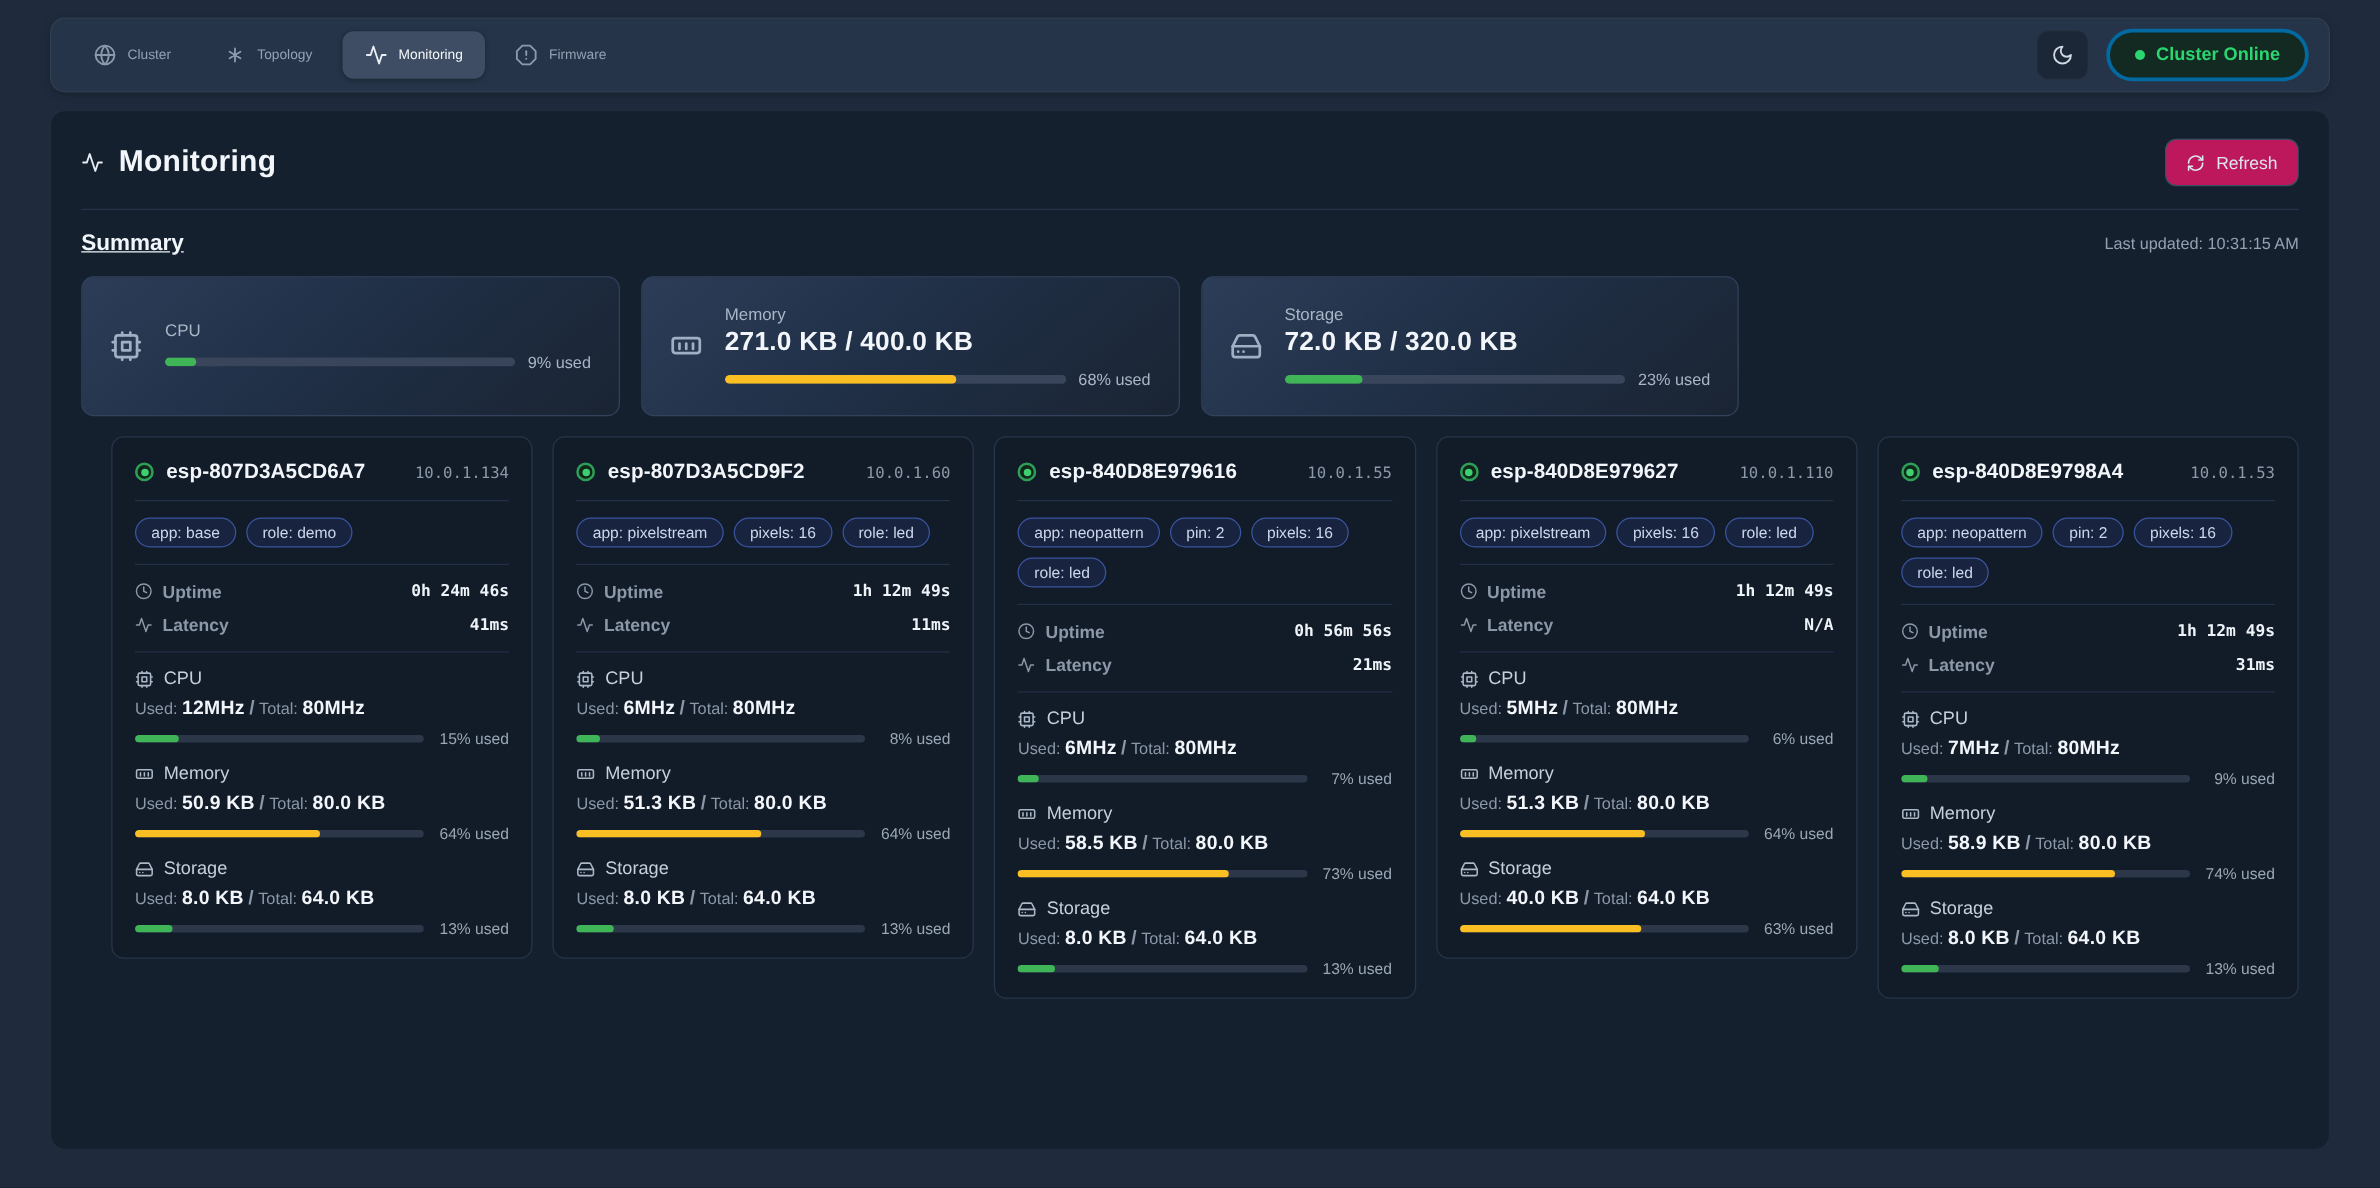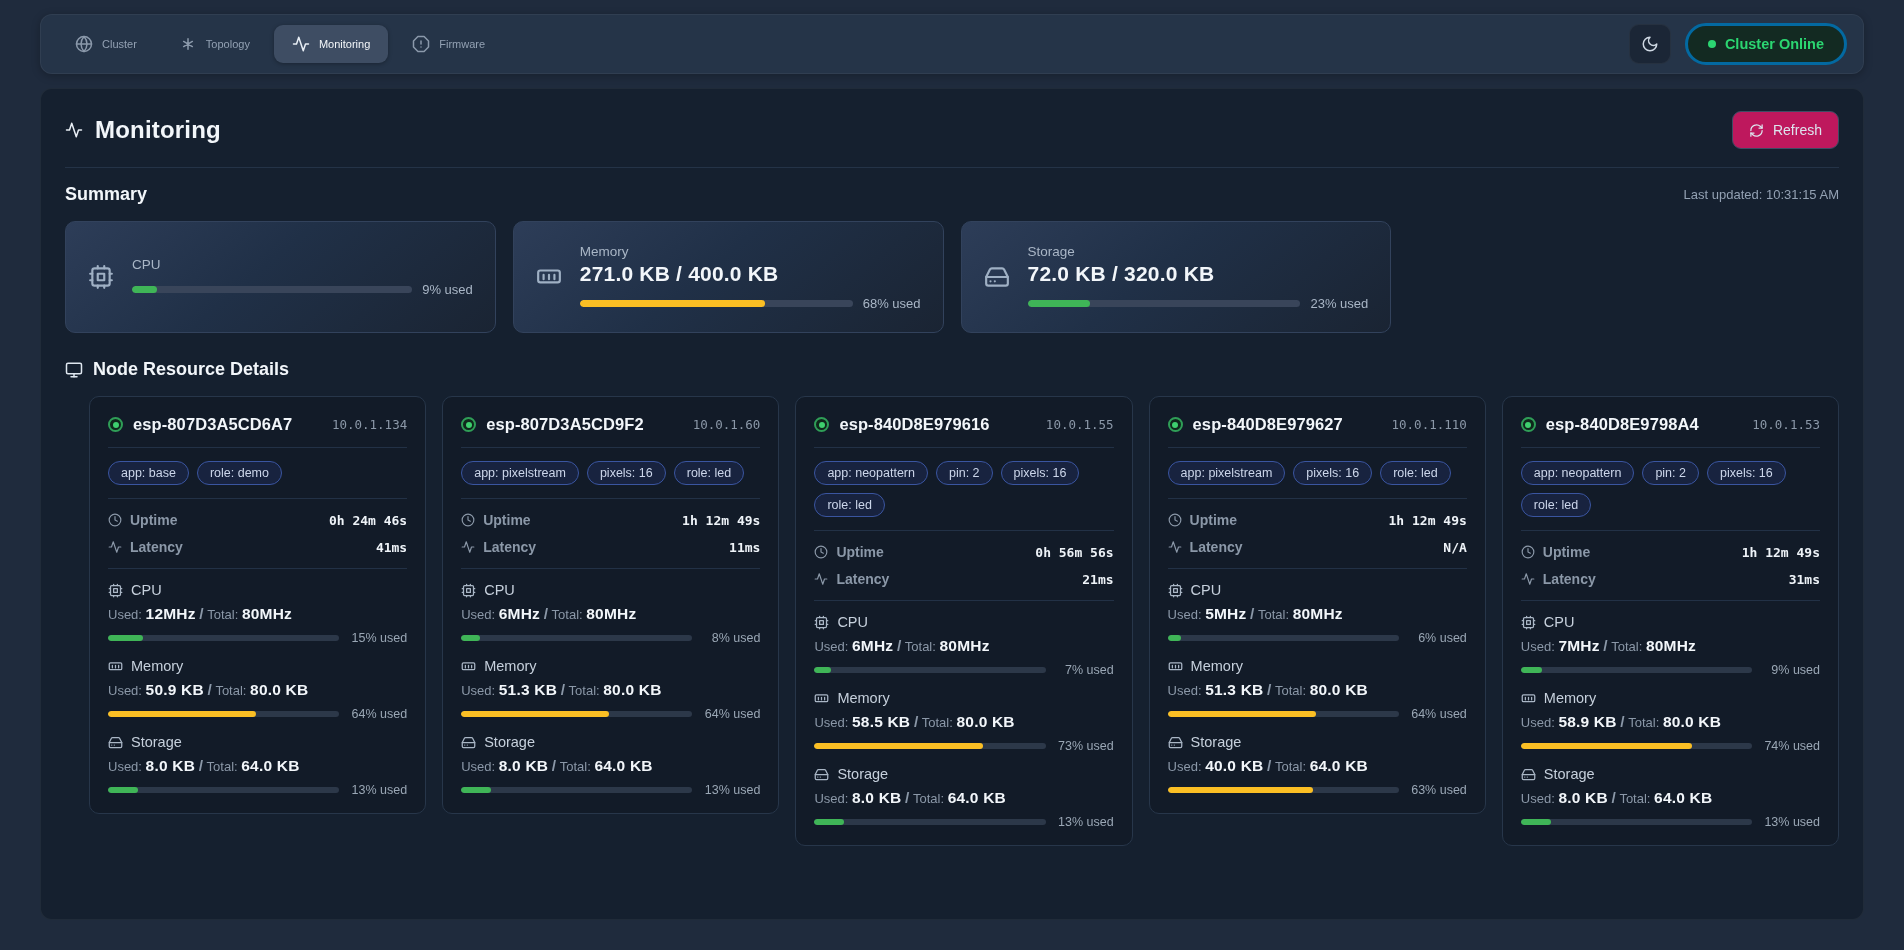--- a/index.html
+++ b/index.html
@@ -57,21 +57,21 @@
   .refresh-btn {
     display:flex; align-items:center; gap:9px; padding:10px 16px;
     background:#be185d; border:1px solid #3d4d64; border-radius:9px;
     color:#dde5ee; font-size:14px; cursor:pointer;
     font-family:"Liberation Sans","DejaVu Sans",sans-serif;
   }
   .refresh-btn .icon { width:15px; height:15px; }
   .divider { height:1px; background:#243347; margin:18px 0 16px 0; }
 
   .section-row { display:flex; align-items:center; justify-content:space-between; }
-  .section-title { font-size:18px; font-weight:700; }
+  .section-title { font-size:18px; font-weight:700;text-decoration:underline; }
   .last-updated { font-size:13px; color:#93a1b3; }
 
   
   .summary-grid { display:grid; grid-template-columns:repeat(4,1fr); gap:17px; margin-top:16px; }
   .sum-card {
     background:linear-gradient(140deg,#2d3d58 0%,#203047 45%,#1a2433 100%);
     border:1px solid #32425c; border-radius:10px; height:112px;
     display:flex; align-items:center; gap:18px; padding:0 22px;
   }
   .sum-card .s-icon { width:26px; height:26px; color:#9fb0c4; }
@@ -262,30 +262,20 @@
       <div class="s-bar-row">
         <div class="bar-track">
           <div class="bar-fill" style="width: 23%; background: rgb(63, 181, 87);"></div>
         </div>
         <span class="s-pct">23% used</span>
       </div>
     </div>
   </div>
     </div>
 
-  <div class="details-head">
-    <span class="icon">
-        <svg viewBox="0 0 24 24" fill="none" stroke="currentColor" stroke-width="2" stroke-linecap="round" stroke-linejoin="round">
-          <rect x="2" y="3" width="20" height="14" rx="2"></rect>
-          <line x1="8" y1="21" x2="16" y2="21"></line>
-          <line x1="12" y1="17" x2="12" y2="21"></line>
-        </svg>
-      </span>
-    <span class="section-title">Node Resource Details</span>
-  </div>
 
   <div class="node-grid">
       <div class="node-card">
     <div class="n-head">
       <span class="status-dot">
             <i></i>
           </span>
       <span class="n-name">esp-807D3A5CD6A7</span>
       <span class="n-ip">10.0.1.134</span>
     </div>

